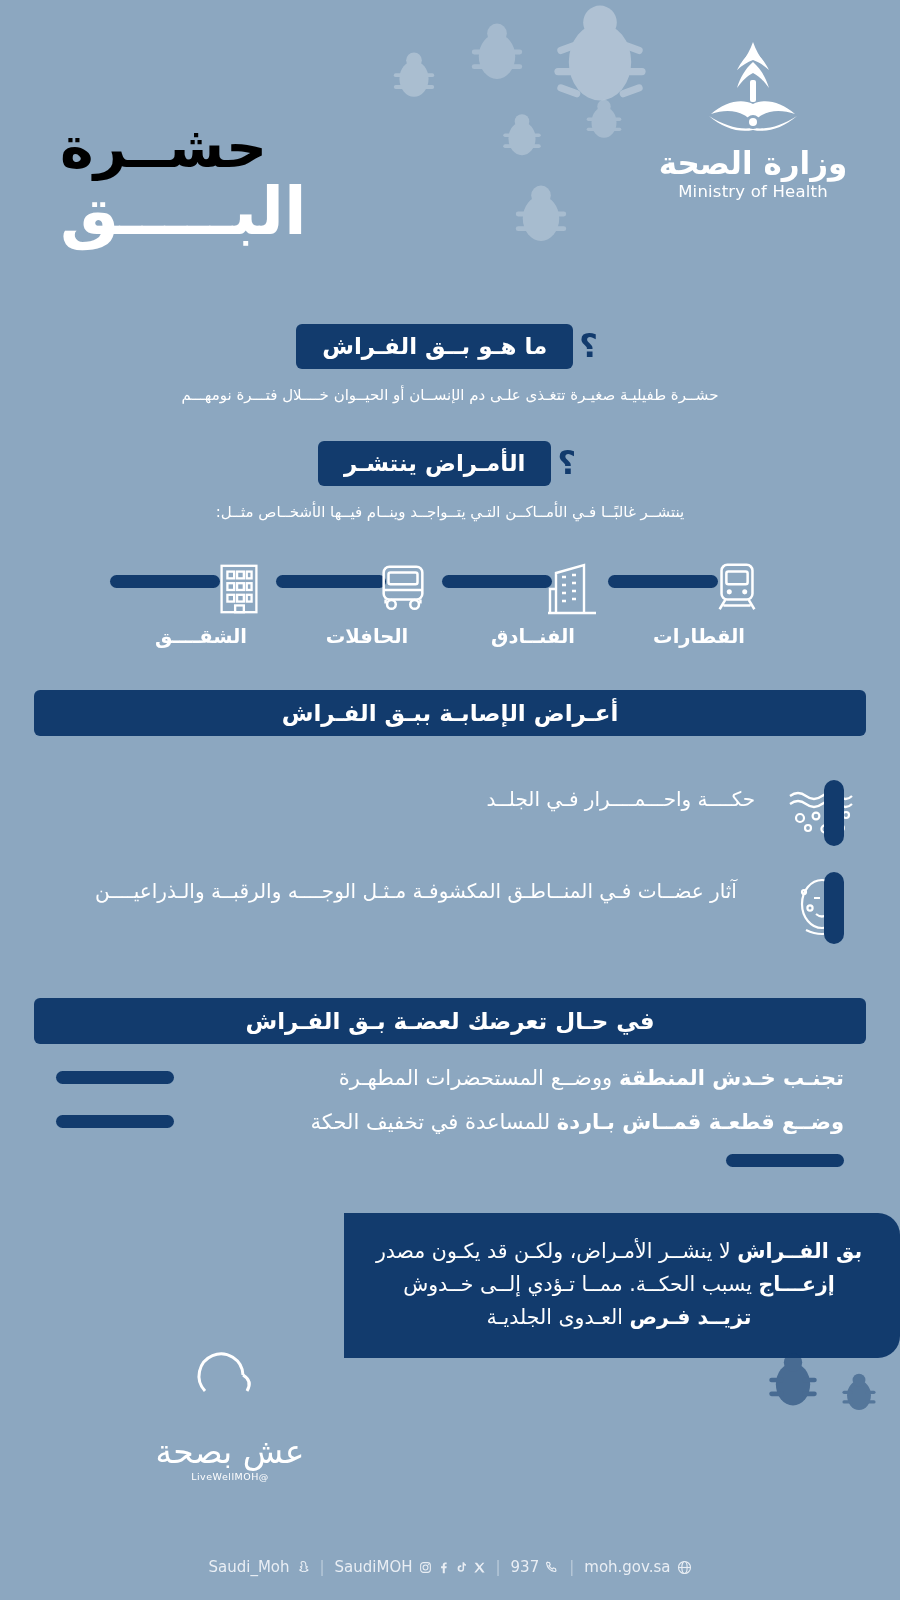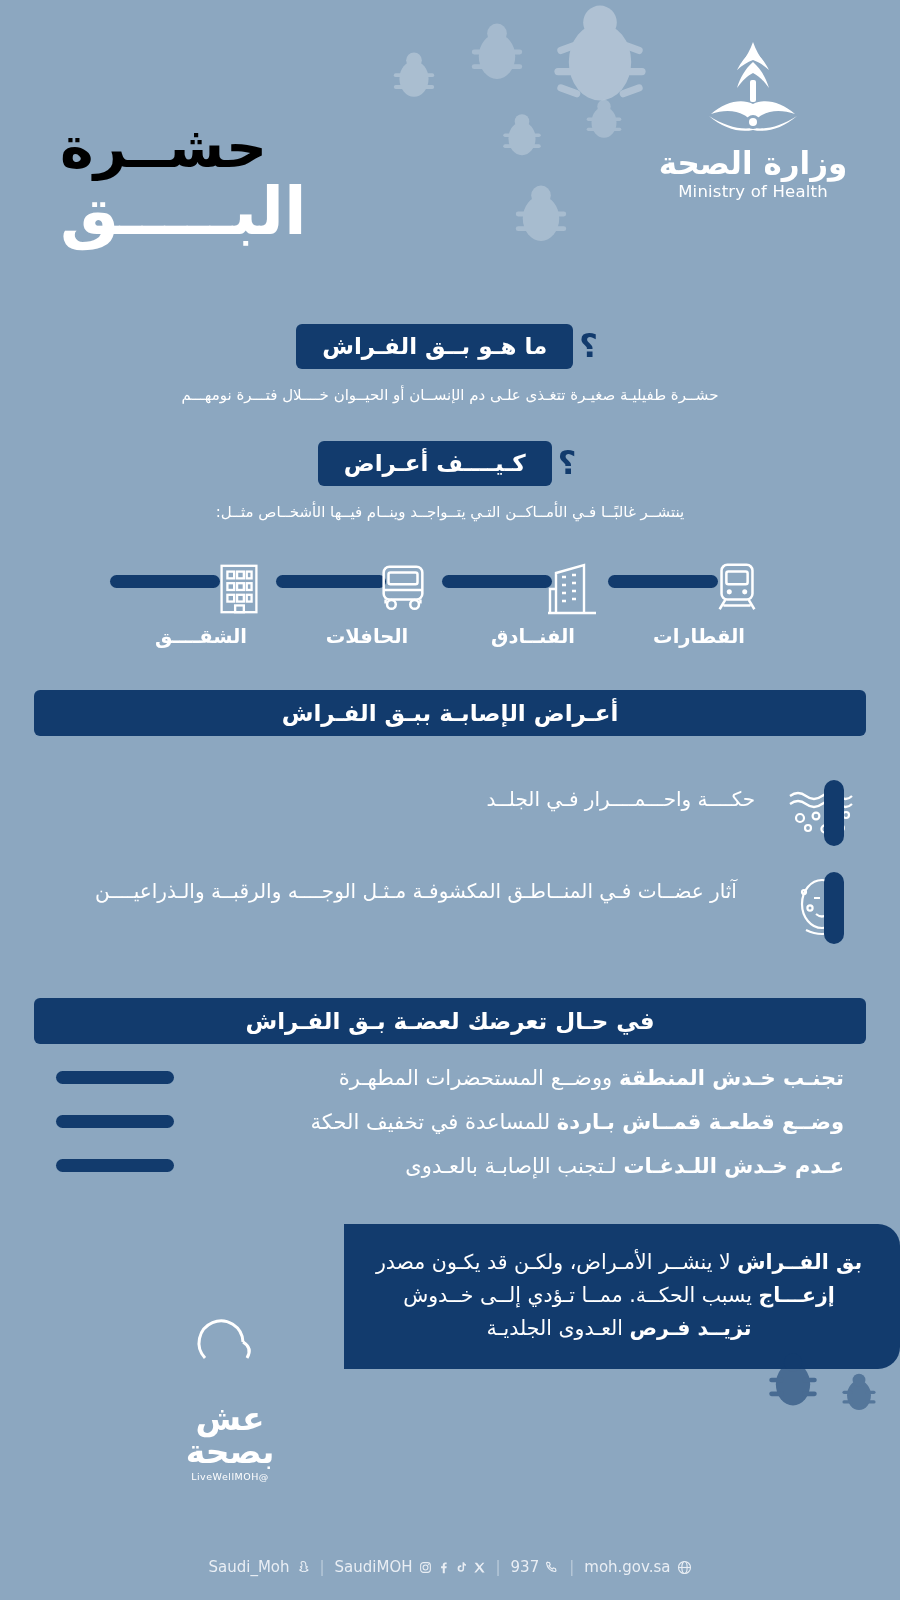--- a/index.html
+++ b/index.html
@@ -139,21 +139,21 @@
     line-height: 1.62;
     text-align: center;
   }
   .note b { font-weight: bold; }
 
   
   .livewell {
     position: absolute; left: 150px; bottom: 118px;
     width: 160px; text-align: center; color: #fff;
   }
-  .livewell .lw-ar { font-size: 33px; font-weight: bold; line-height: 1; margin-top: 22px; }
+  .livewell .lw-ar { font-size: 33px; font-weight: normal; line-height: 1; margin-top: 22px; }
   .livewell .lw-tag { font-size: 9.5px; letter-spacing: .5px; margin-top: 3px; }
 
   
   .footer {
     position: absolute; bottom: 0; left: 0; right: 0;
     height: 66px; display: flex; align-items: center; justify-content: center;
     gap: 10px; font-size: 15px; color: #e9eef4;
   }
   .footer .sep { color: #cfdbe6; opacity: .7; }
   .footer .item { display: flex; align-items: center; gap: 6px; }
@@ -254,21 +254,21 @@
     <div class="l2">البـــــق</div>
   </div>
 </div>
 
 <div class="band-row">
   <span class="q">؟</span><span class="band">ما هـو بــق الفـراش</span>
 </div>
 <div class="para">حشــرة طفيليـة صغيـرة تتغـذى علـى دم الإنســان أو الحيــوان خــــلال فتـــرة نومهـــم</div>
 
 <div class="band-row">
-  <span class="q">؟</span><span class="band">كـيــــف أعـراض</span>
+  <span class="q">؟</span><span class="band">الأمـراض ينتشـر</span>
 </div>
 <div class="para">ينتشــر غالبًــا فـي الأمــاكــن التـي يتــواجــد وينــام فيــها الأشخــاص مثــل:</div>
 
 <div class="places">
 
   <div class="place">
     <div class="bar"></div>
     <div class="ico">
       <svg width="58" height="58" viewBox="0 0 60 60" fill="none" stroke="#ffffff" stroke-width="2.6">
         <rect x="14" y="6" width="32" height="36" rx="6"></rect>
@@ -383,21 +383,20 @@
 <div class="advice">
   <div class="adv-row">
     <div class="txt"><b>تجنـب خـدش المنطقة</b><span> ووضــع المستحضرات المطهـرة</span></div>
     <div class="bar"></div>
   </div>
   <div class="adv-row">
     <div class="txt"><b>وضــع قطعـة قمــاش بـاردة</b><span> للمساعدة في تخفيف الحكة</span></div>
     <div class="bar"></div>
   </div>
   <div class="adv-row">
-    <div class="txt"><b>عـدم خـدش اللـدغـات</b><span> لـتجنب الإصابـة بالعـدوى</span></div>
     <div class="bar"></div>
   </div>
 </div>
 
 <div class="note">
   <b>بق الفــراش</b><span> لا ينشــر الأمـراض، ولكـن قد يكـون مصدر </span><b>إزعـــاج</b><span> يسبب الحكــة. ممــا تـؤدي إلــى خــدوش </span><b>تزيــد فـرص</b><span> العـدوى الجلديـة</span>
 </div>
 
 <div class="livewell">
   <svg width="90" height="62" viewBox="0 0 90 62" fill="none" stroke="#ffffff" stroke-width="3">

